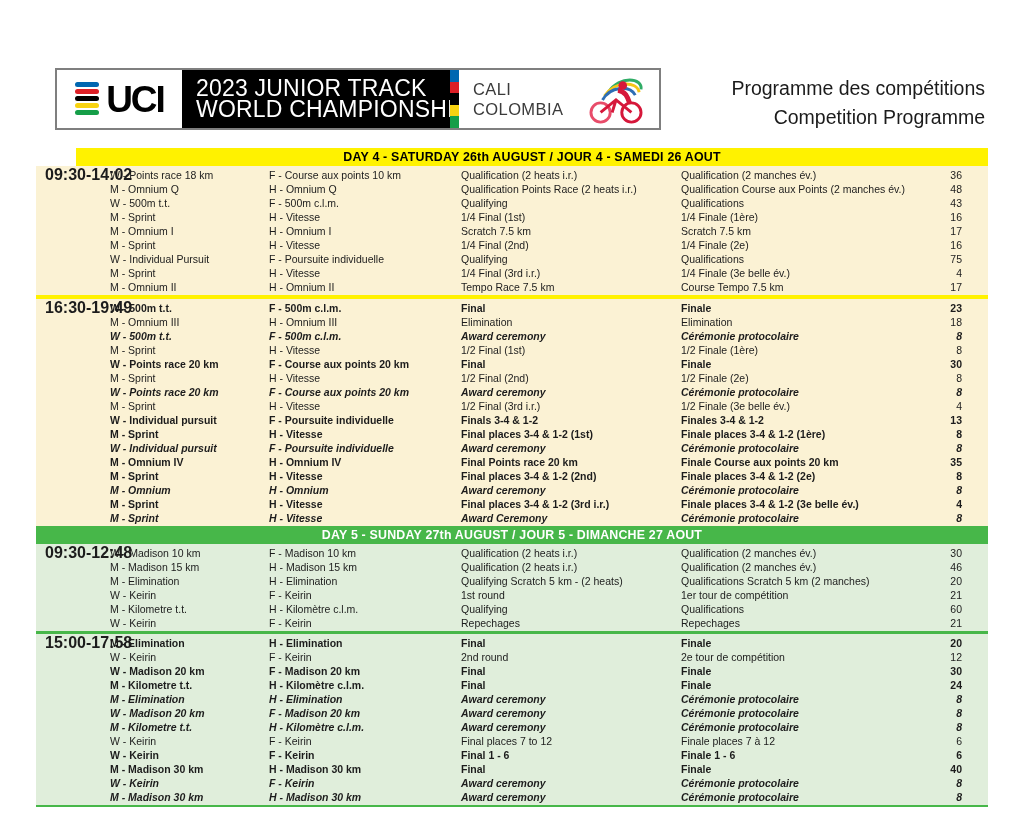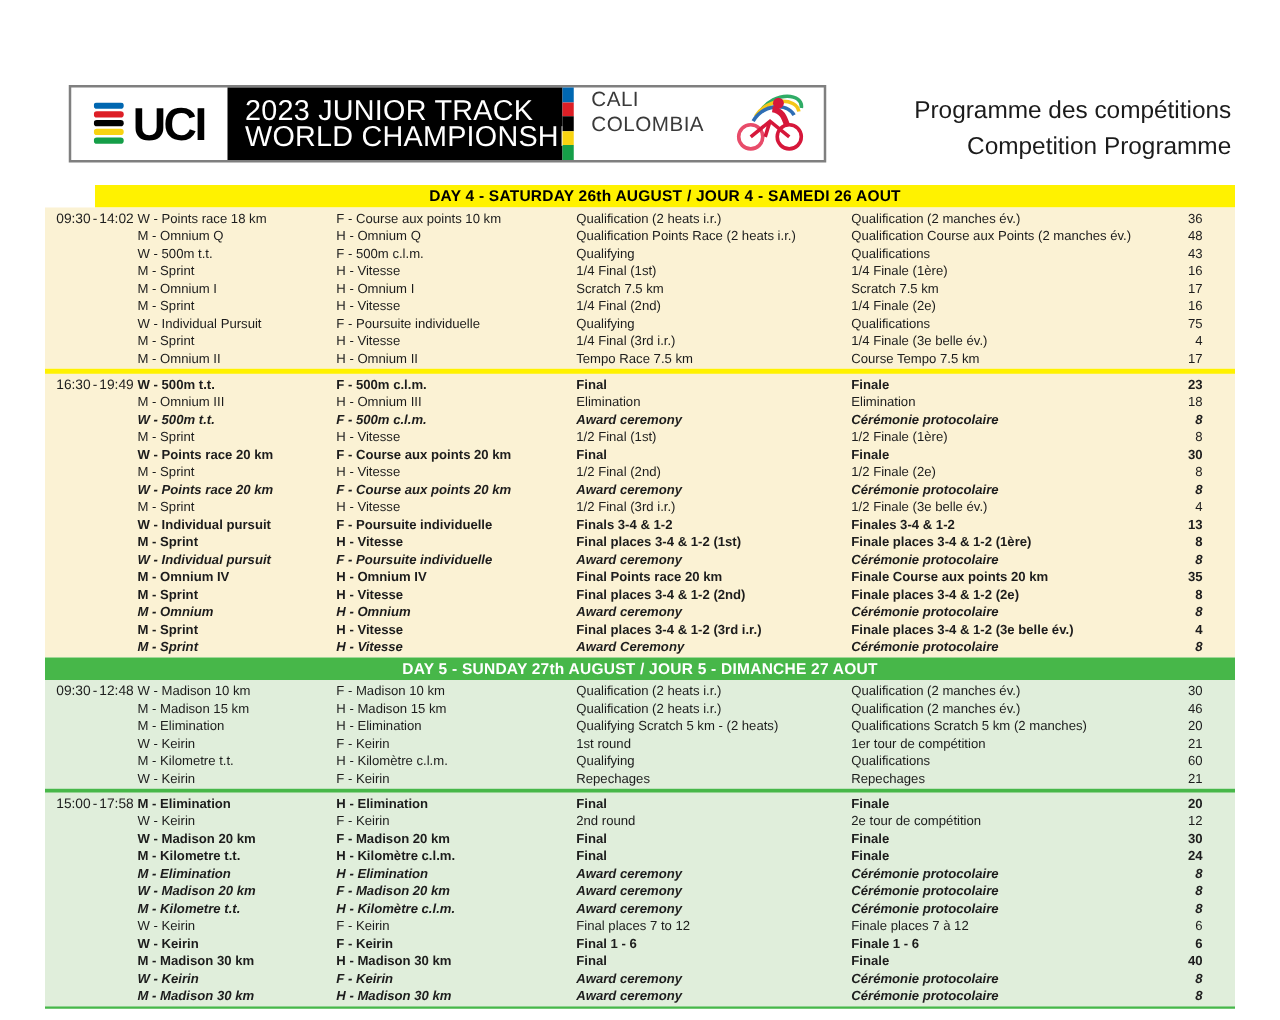--- a/index.html
+++ b/index.html
@@ -11,21 +11,21 @@
   
   .banner { position:absolute; left:55px; top:68px; width:606px; height:62px;
             border:2px solid #7f7f7f; background:#fff; display:flex; align-items:stretch; }
   .uci-box { width:125px; display:flex; align-items:center; justify-content:center; gap:5px; }
   .uci-word { font-size:37px; font-weight:900; letter-spacing:-2px; color:#000; line-height:1; }
   .black-box { width:268px; background:var(--banner_black,#000); color:#fff; display:flex;
                flex-direction:column; justify-content:center; padding-left:14px; }
   .black-box span { font-size:23px; font-weight:400; line-height:21px; letter-spacing:0.2px; white-space:nowrap; }
   .strip { width:9px; display:flex; flex-direction:column; }
   .strip i { flex:1; }
-  .cali-box { flex:1; display:flex; justify-content:space-between; padding:0 6px 0 14px; }
+  .cali-box { flex:1; display:flex; align-items:center; justify-content:space-between; padding:0 6px 0 14px; }
   .city { font-size:16.5px; line-height:20px; color:#3a3a3a; letter-spacing:0.4px; }
 
   
   .page-title { position:absolute; right:39px; top:74px; text-align:right;
                 font-size:19.5px; line-height:29px; color:#1b1b1b; }
 
   
   .schedule { position:absolute; left:36px; top:148px; width:952px; }
   .day-header { height:18px; display:flex; align-items:center; justify-content:center;
                 font-size:12.4px; font-weight:bold; letter-spacing:0.2px; }
@@ -34,21 +34,21 @@
 
   .session { display:flex; padding:2px 0 1px 0; }
   .theme-yellow .session { background:var(--day4_row_bg,#FBF2D4); }
   .theme-green  .session { background:var(--day5_row_bg,#E0EEDB); }
   .theme-yellow .session + .session { border-top:4px solid var(--yellow,#FFF200); }
   .theme-green  .session + .session { border-top:3px solid var(--green,#47B749); }
   .theme-green  { border-bottom:2px solid var(--green,#47B749); }
 
   .time { width:74px; padding-left:9px; }
   .time-inner { display:flex; width:62px; justify-content:space-between;
-                font-size:11px; line-height:14px; white-space:nowrap; }
+                font-size:16px; line-height:14px; white-space:nowrap;font-weight:bold; }
   .rows { flex:1; }
   .row { display:flex; height:14px; line-height:14px; font-size:10.5px; white-space:nowrap; }
   .row.s-b  { font-weight:bold; }
   .row.s-bi { font-weight:bold; font-style:italic; }
   .c { display:block; overflow:visible; }
   .c-en  { width:159px; }
   .c-fr  { width:192px; }
   .c-ren { width:220px; }
   .c-rfr { width:230px; }
   .c-min { width:55px; padding-right:4px; text-align:right; }

